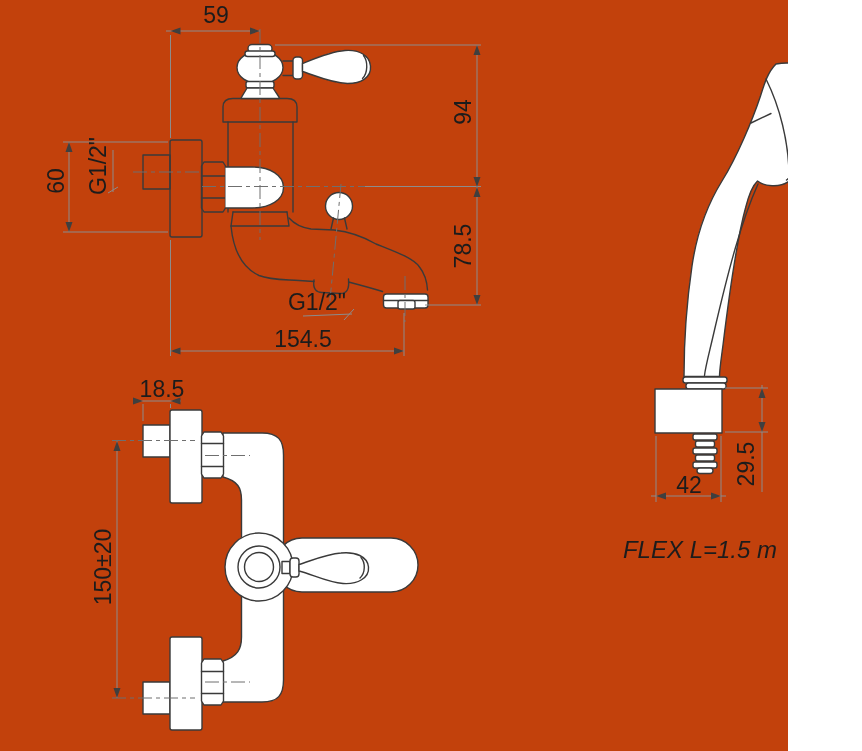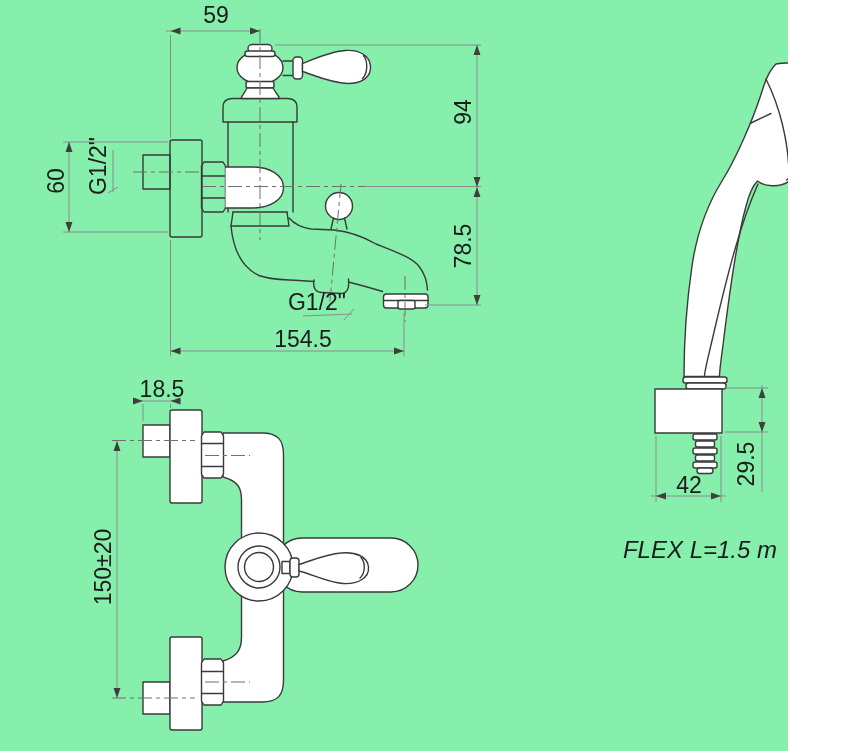--- a/index.html
+++ b/index.html
@@ -1,16 +1,16 @@
 <!DOCTYPE html>
 <html style="--background: #ffffff; --object-line: #3a3a3a; --dimension-line: #8c8c8c; --centerline: #6f6f6f; --arrow: #3f3f3f; --text: #1c1c1c;"><head>
 <meta charset="utf-8">
 <style>
   html,body{margin:0;padding:0;background:#ffffff;}
-  .stage{width:788px;height:751px;background:#86efac;position:relative;overflow:hidden;}
+  .stage{width:788px;height:751px;background:#c2410c;position:relative;overflow:hidden;}
   svg{display:block;}
   .obj{stroke:var(--object-line,#3a3a3a);stroke-width:1.4;fill:none;stroke-linecap:round;stroke-linejoin:round;}
   .obj.f{fill:#ffffff;}
   .cl{stroke:var(--centerline,#6f6f6f);stroke-width:1;fill:none;stroke-dasharray:14 4 4 4;}
   .dim{stroke:var(--dimension-line,#8c8c8c);stroke-width:1;fill:none;}
   .arr{fill:var(--arrow,#3f3f3f);stroke:none;}
   .lbl{font-family:"Liberation Sans","DejaVu Sans",sans-serif;font-size:23px;fill:var(--text,#1c1c1c);}
   .it{font-style:italic;font-size:24px;}
 </style>
 </head>

